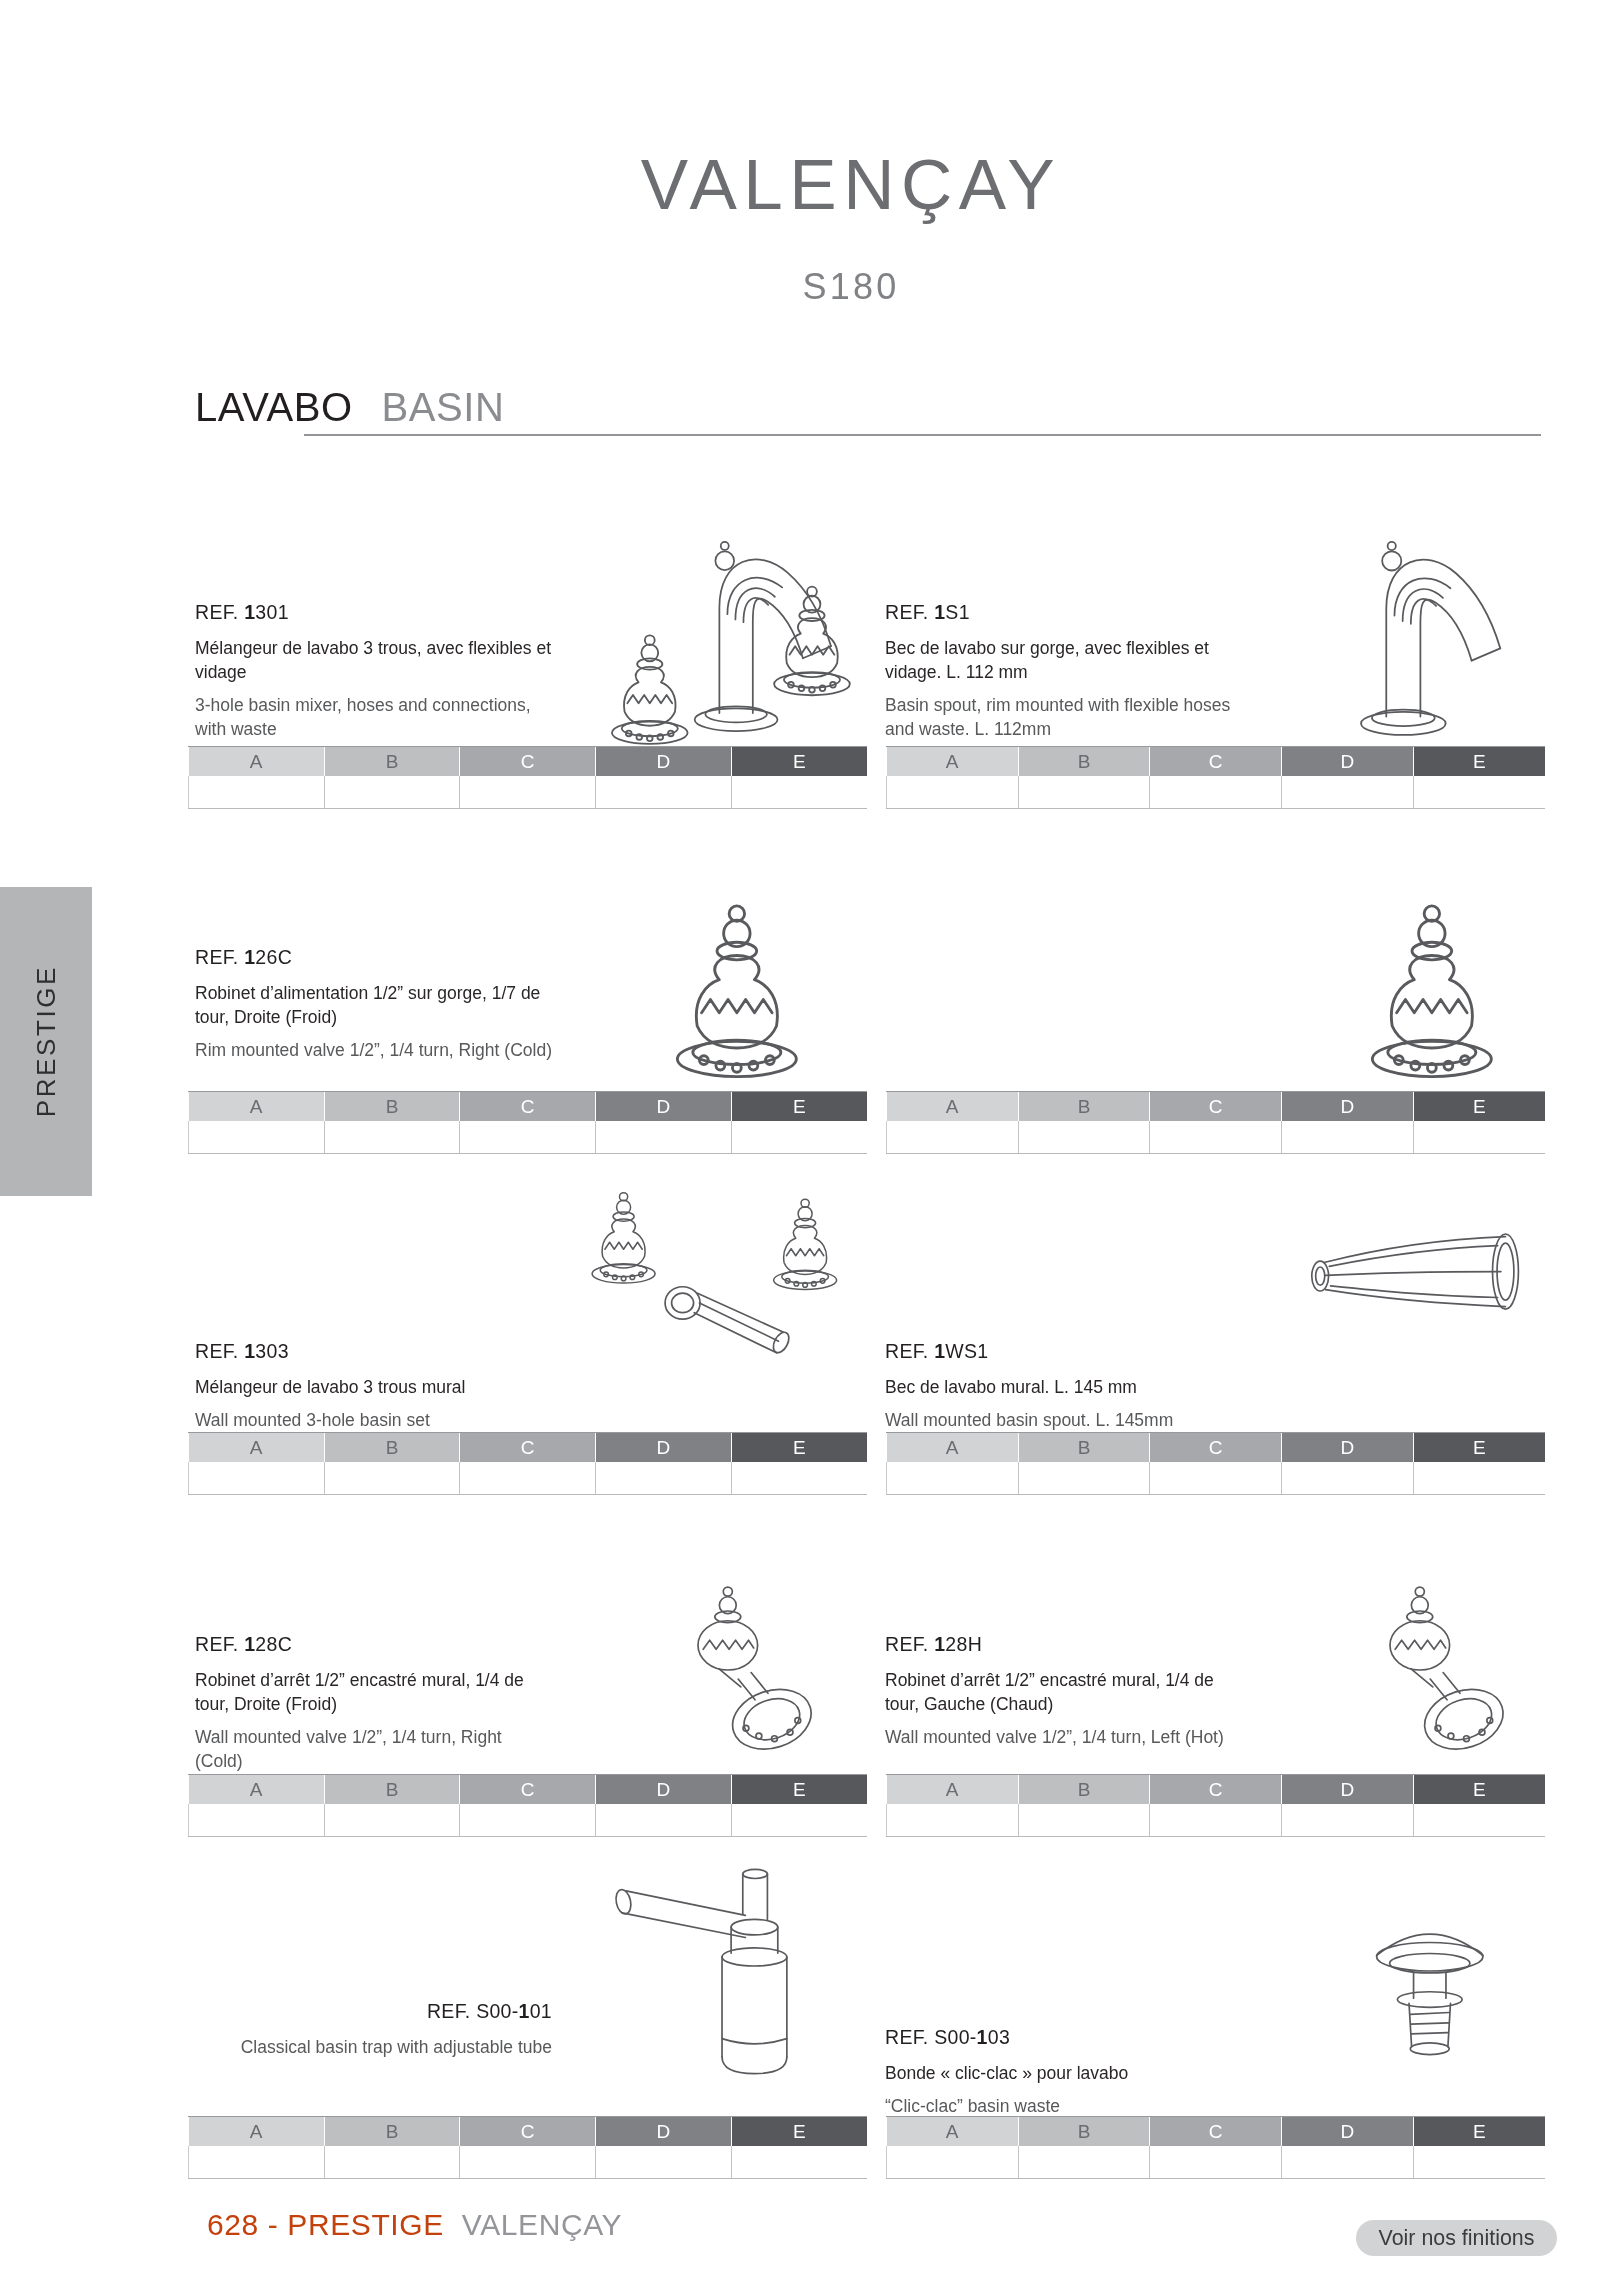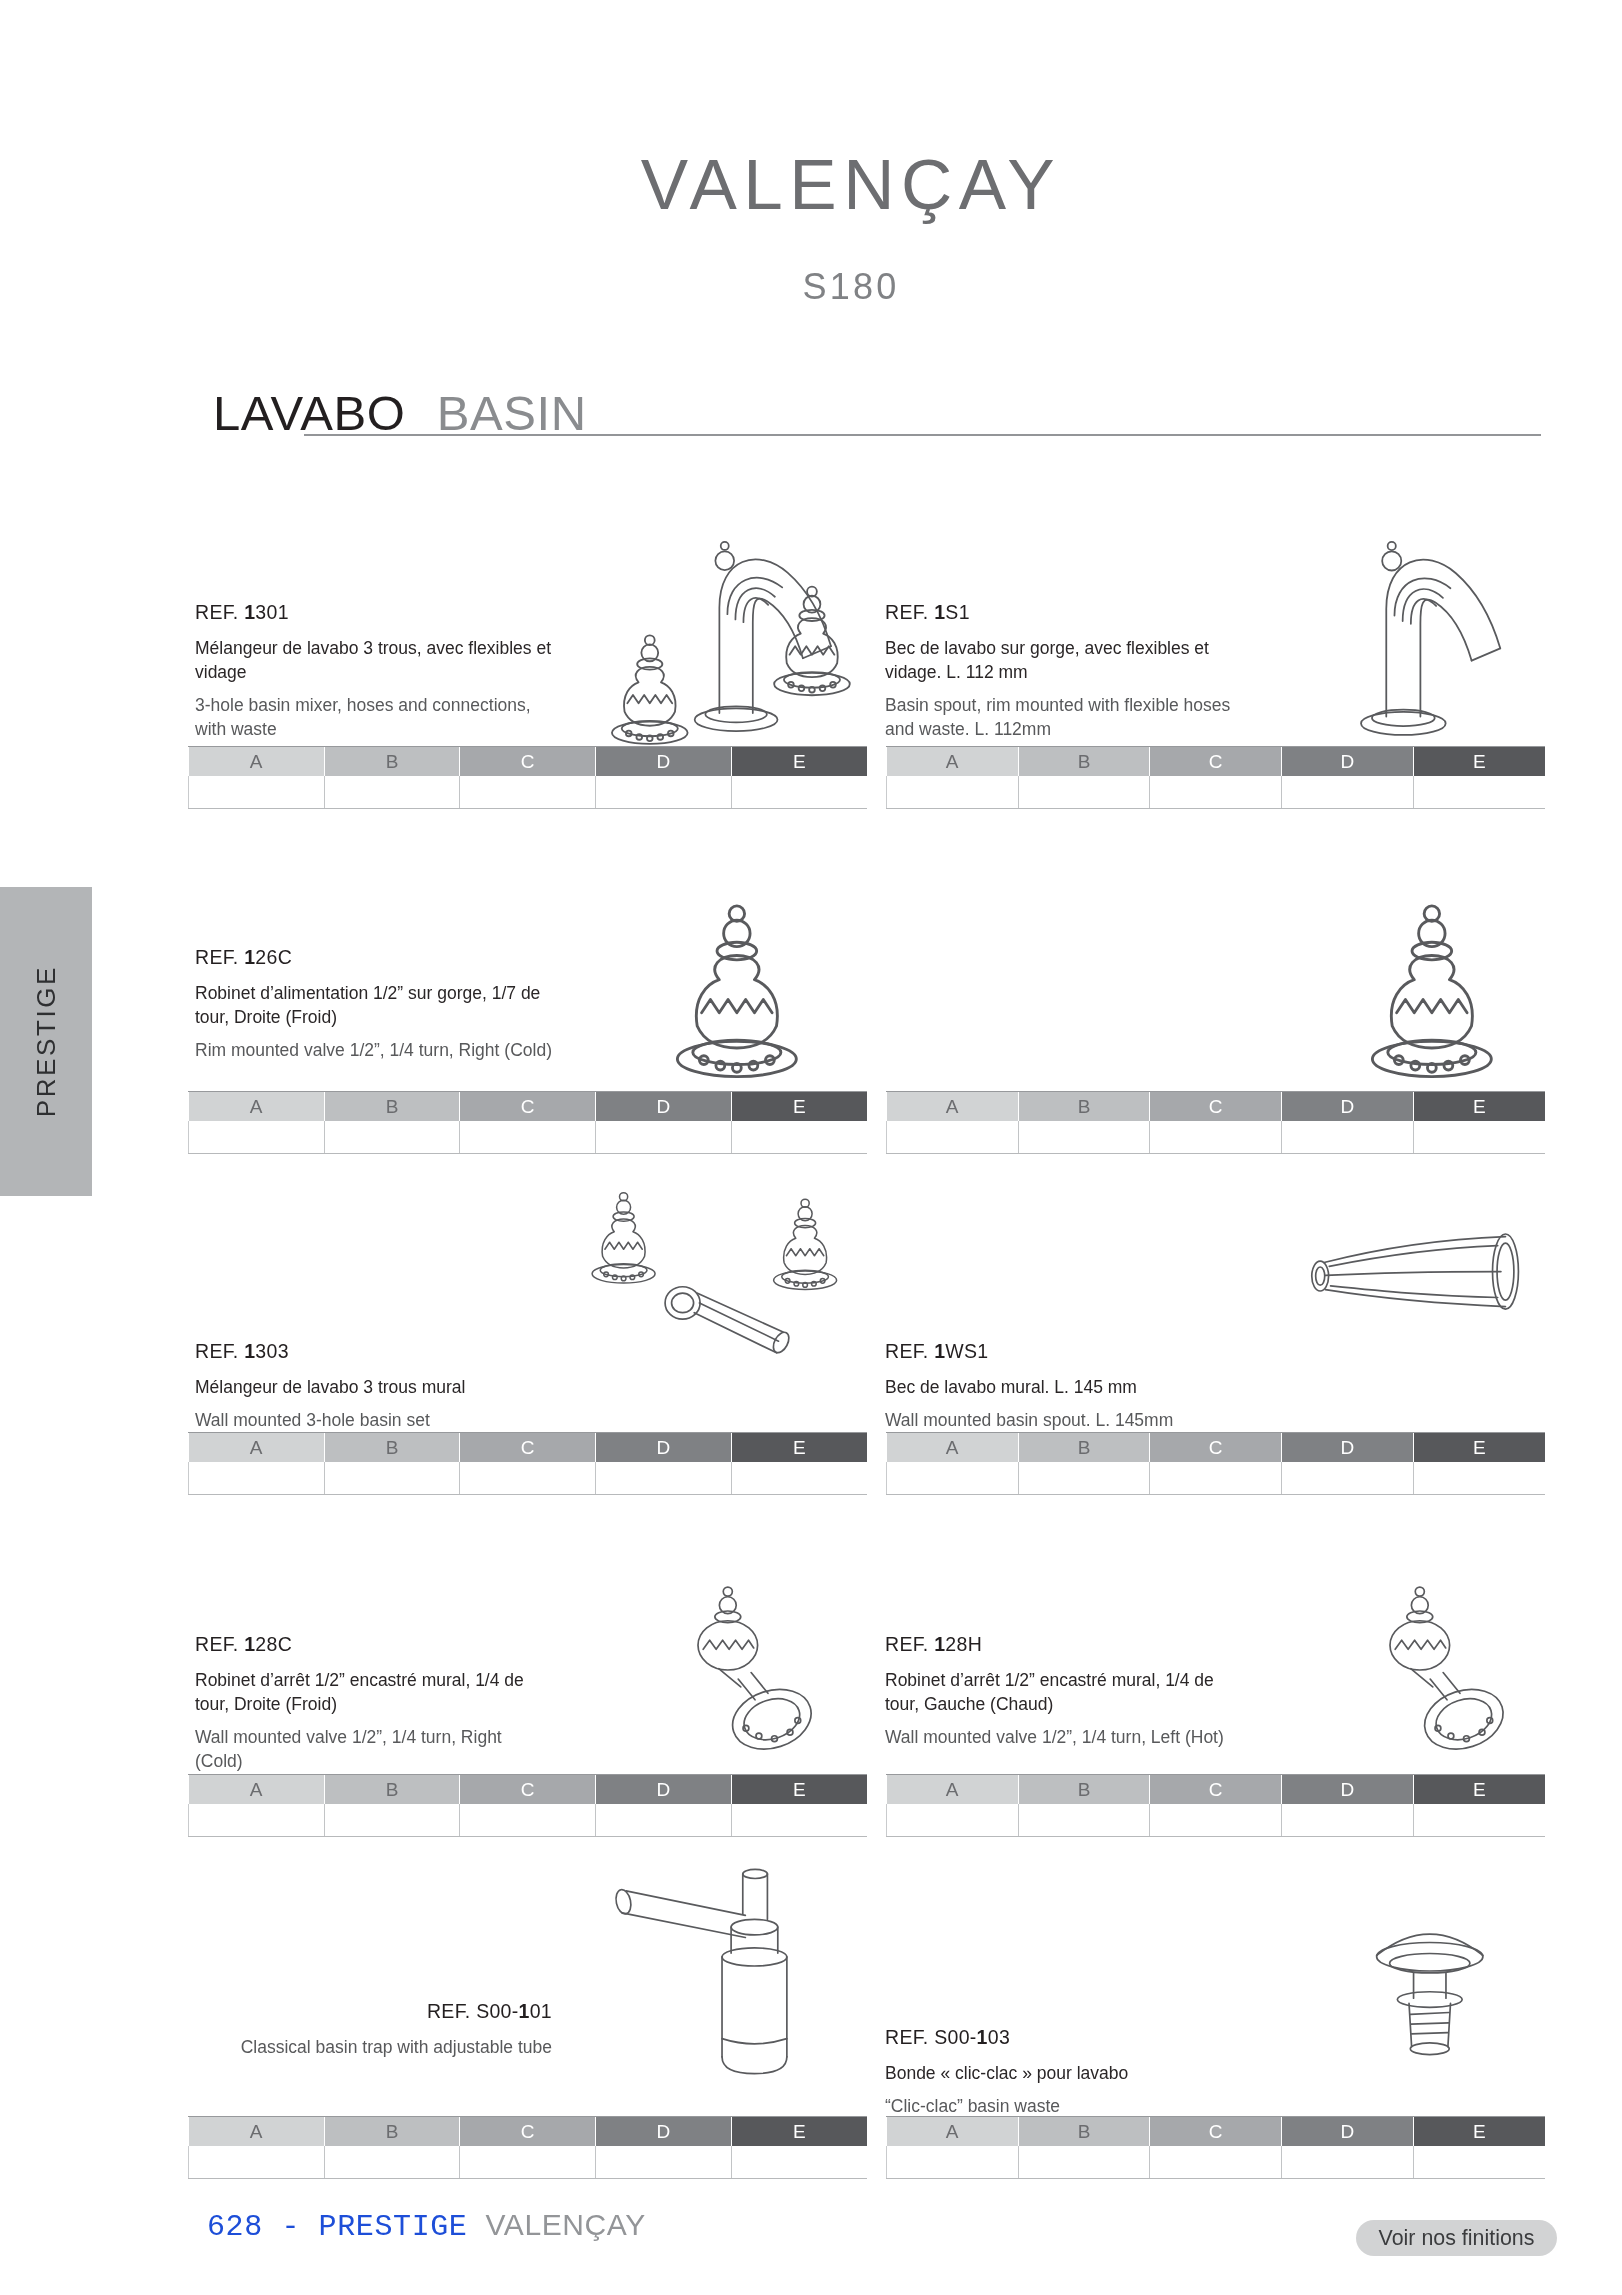--- a/index.html
+++ b/index.html
@@ -4,21 +4,21 @@
 <style>
   html,body{margin:0;padding:0;background:#ffffff;}
   .canvas{position:relative;width:1623px;height:2295px;background:#ffffff;overflow:hidden;
           font-family:"Liberation Sans",sans-serif;color:#231f20;}
 
   
   .page-title{position:absolute;left:162px;top:144px;width:1378px;text-align:center;
               font-size:71px;font-weight:400;letter-spacing:6.5px;color:#6d6e71;}
   .series{position:absolute;left:162px;top:266px;width:1378px;text-align:center;
           font-size:36px;color:#808285;letter-spacing:3.2px;}
-  .section-heading{position:absolute;left:213px;top:385px;font-size:49px;letter-spacing:0.6px;white-space:nowrap;}
+  .section-heading{position:absolute;left:195px;top:385px;font-size:40px;letter-spacing:0.6px;white-space:nowrap;}
   .section-heading .fr{color:#231f20;margin-right:17px;}
   .section-heading .en{color:#8a8c8f;}
   .heading-rule{position:absolute;left:304px;top:434px;width:1237px;height:1.9px;background:#939598;}
 
   
   .sidebar-tab{position:absolute;left:0;top:887px;width:92px;height:309px;background:#b3b5b7;
                display:flex;align-items:center;justify-content:center;}
   .sidebar-tab span{writing-mode:vertical-rl;transform:rotate(180deg);font-size:26px;
                     letter-spacing:2.6px;color:#2e2f31;}
 
@@ -64,21 +64,21 @@
   .grade-table td{height:30px;background:#ffffff;border-left:1.3px solid #c2c4c6;border-bottom:1.3px solid #b7b9bb;}
   .grade-table td:first-child{border-left:1.3px solid #c9cbcd;}
   th.g-a{background:#d1d3d4;color:#6b6c6f;}
   th.g-b{background:#bdbfc1;color:#6b6c6f;}
   th.g-c{background:#a6a8ab;color:#ffffff;}
   th.g-d{background:#7f8184;color:#ffffff;}
   th.g-e{background:#57585b;color:#ffffff;}
 
   
   .footer{position:absolute;left:207px;top:2208px;font-size:30px;letter-spacing:0.6px;white-space:nowrap;}
-  .footer .dark{color:#1d4ed8;font-family:Liberation Mono, monospace;}
+  .footer .dark{color:#c2410c;}
   .footer .grey{color:#939598;margin-left:9px;}
   .finishes-btn{position:absolute;left:1356px;top:2220px;width:201px;height:36px;border-radius:18px;
                 background:#d2d3d4;border:none;font-size:21.4px;color:#3b3c3e;cursor:pointer;
                 display:flex;align-items:center;justify-content:center;font-family:"Liberation Sans",sans-serif;}
 </style>
 </head>
 <body>
 
 <svg width="0" height="0" style="position:absolute">
   <defs>

